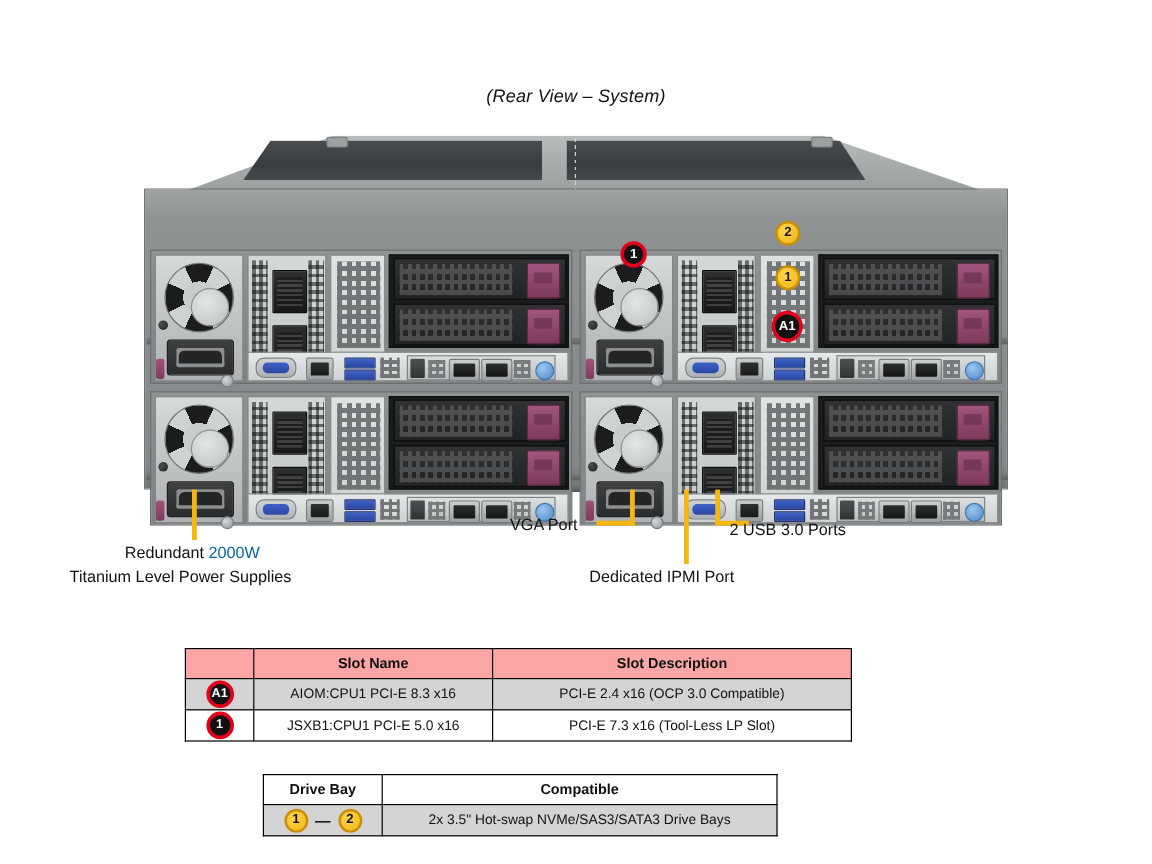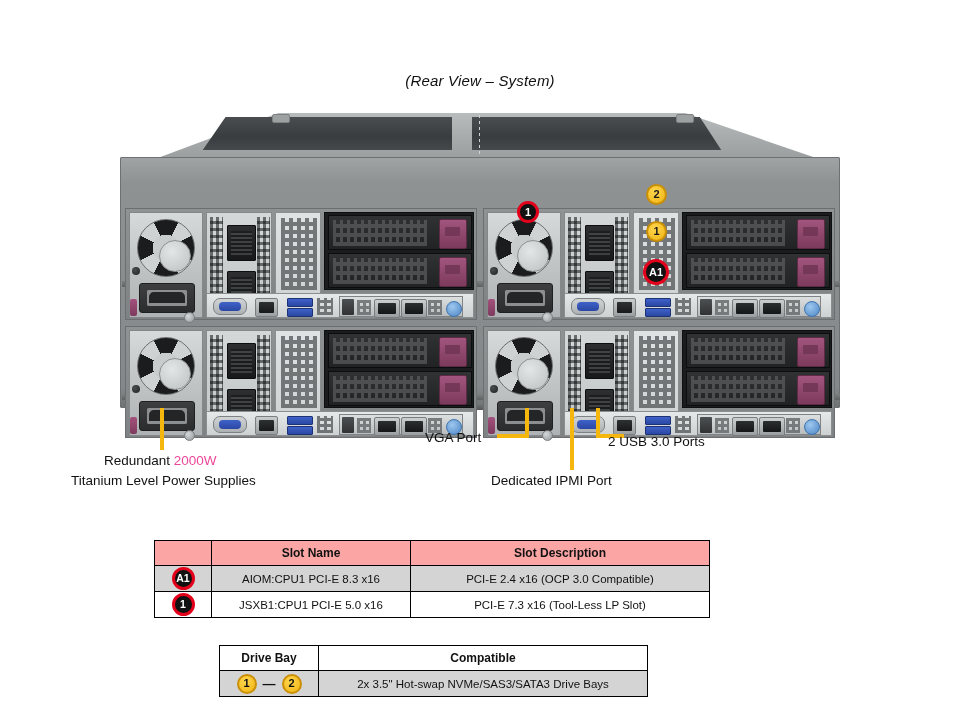--- a/index.html
+++ b/index.html
@@ -170,21 +170,21 @@
     border:2px solid #c98f06;color:#1a1a1a;}
   .badge.b-sm{width:22px;height:22px;font-size:11px;}
   .badge.b-a1{width:26px;height:26px;font-size:11px;}
   .badge.b-gd{width:21px;height:21px;font-size:11px;}
 
   
   .leader{position:absolute;background:#f5b60d;}
   .lv{width:4px;} .lh{height:4px;}
 
   .callout{position:absolute;font-size:13.5px;color:#111;white-space:nowrap;}
-  .callout .hot{color:#ec4899;}
+  .callout .hot{color:#0369a1;}
 
   
   table{border-collapse:collapse;font-size:11.5px;color:#111;}
   table td,table th{border:1px solid #000;padding:0;text-align:center;vertical-align:middle;}
   #slot-table{position:absolute;left:154px;top:540px;}
   #slot-table th{height:24px;font-size:12px;font-weight:bold;background:#fca5a5;}
   #slot-table td{height:25px;}
   #slot-table .c-badge{width:56px;}
   #slot-table .c-name{width:198px;}
   #slot-table .c-desc{width:298px;}
@@ -435,21 +435,21 @@
   <div class="leader lh" style="left:497px;top:434px;width:32px;"></div>
 
   <div class="leader lv" style="left:570px;top:408px;height:62px;"></div>
 
   <div class="leader lv" style="left:596px;top:408px;height:30px;"></div>
   <div class="leader lh" style="left:596px;top:434px;width:28px;"></div>
 
   <div class="callout" style="left:104px;top:453px;">
     <span>Redundant </span><span class="hot">2000W</span>
   </div>
-  <div class="callout" style="left:71px;top:473px;text-align:right;">Titanium Level Power Supplies</div>
+  <div class="callout" style="left:58px;top:473px;text-align:right;">Titanium Level Power Supplies</div>
 
   <div class="callout" style="left:425px;top:430px;">VGA Port</div>
   <div class="callout" style="left:491px;top:473px;">Dedicated IPMI  Port</div>
   <div class="callout" style="left:608px;top:434px;">2 USB 3.0 Ports</div>
 
   <table id="slot-table">
     <thead>
       <tr>
         <th class="c-badge"></th>
         <th class="c-name">Slot Name</th>

